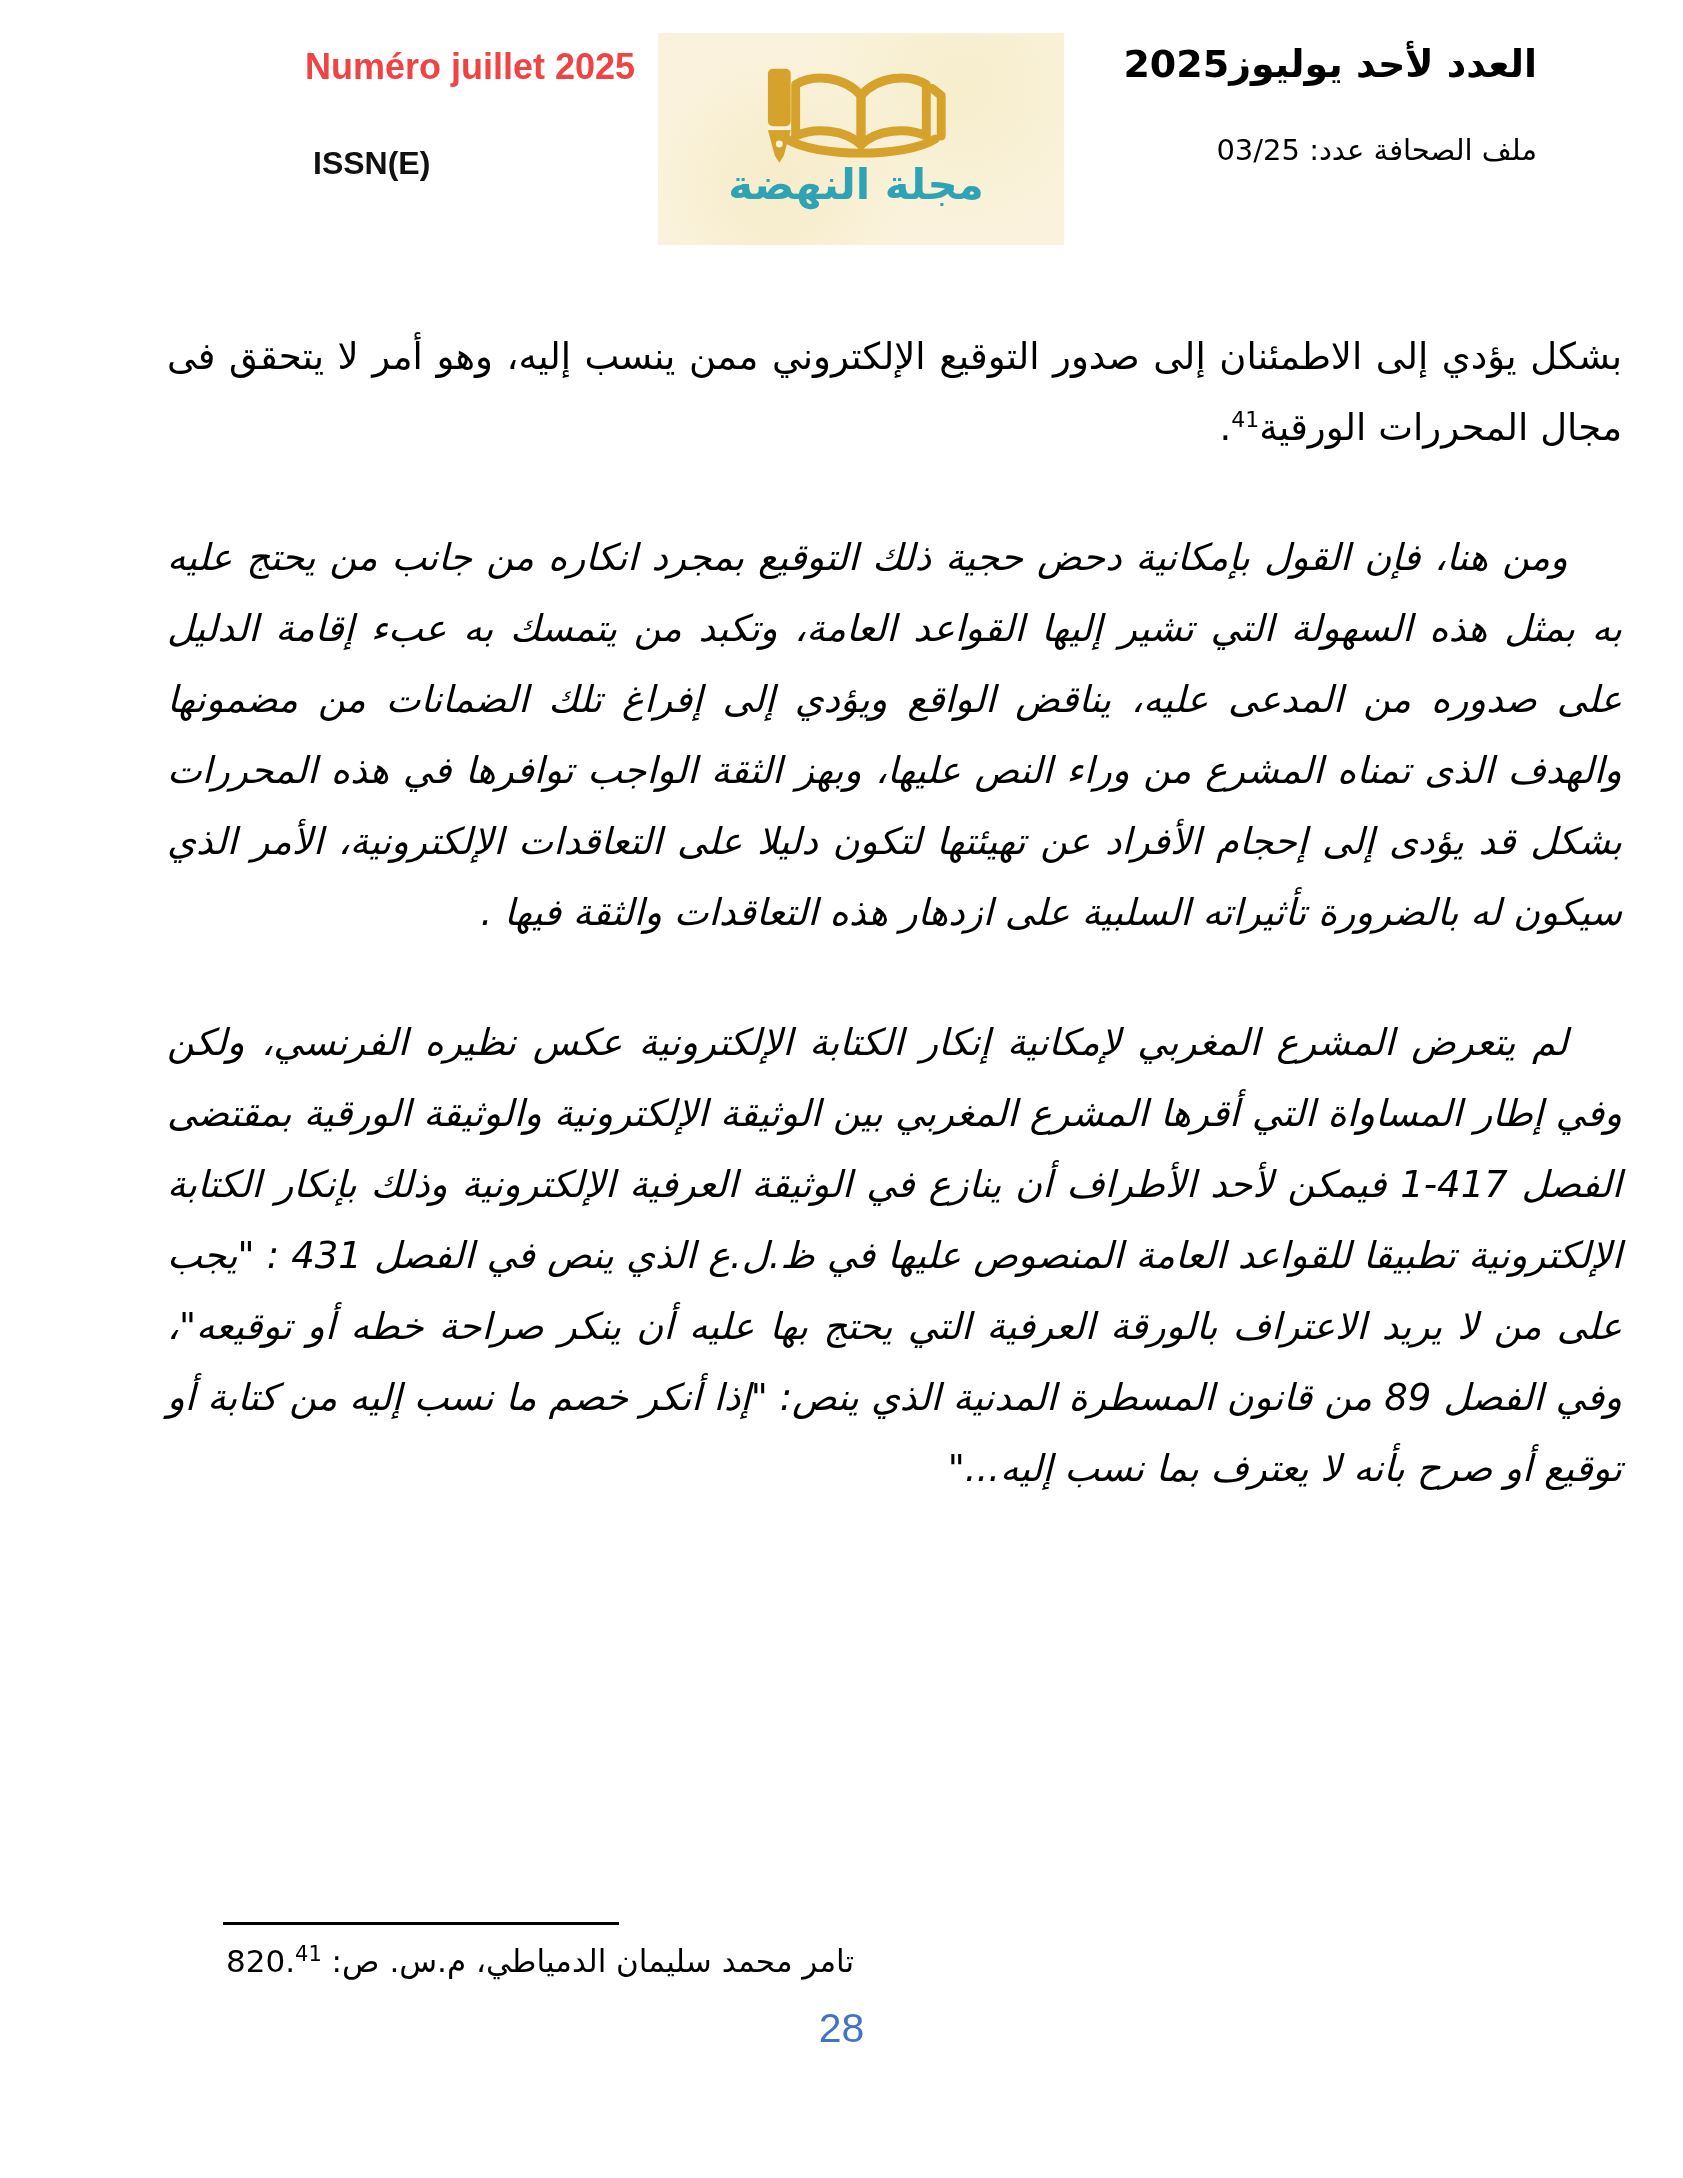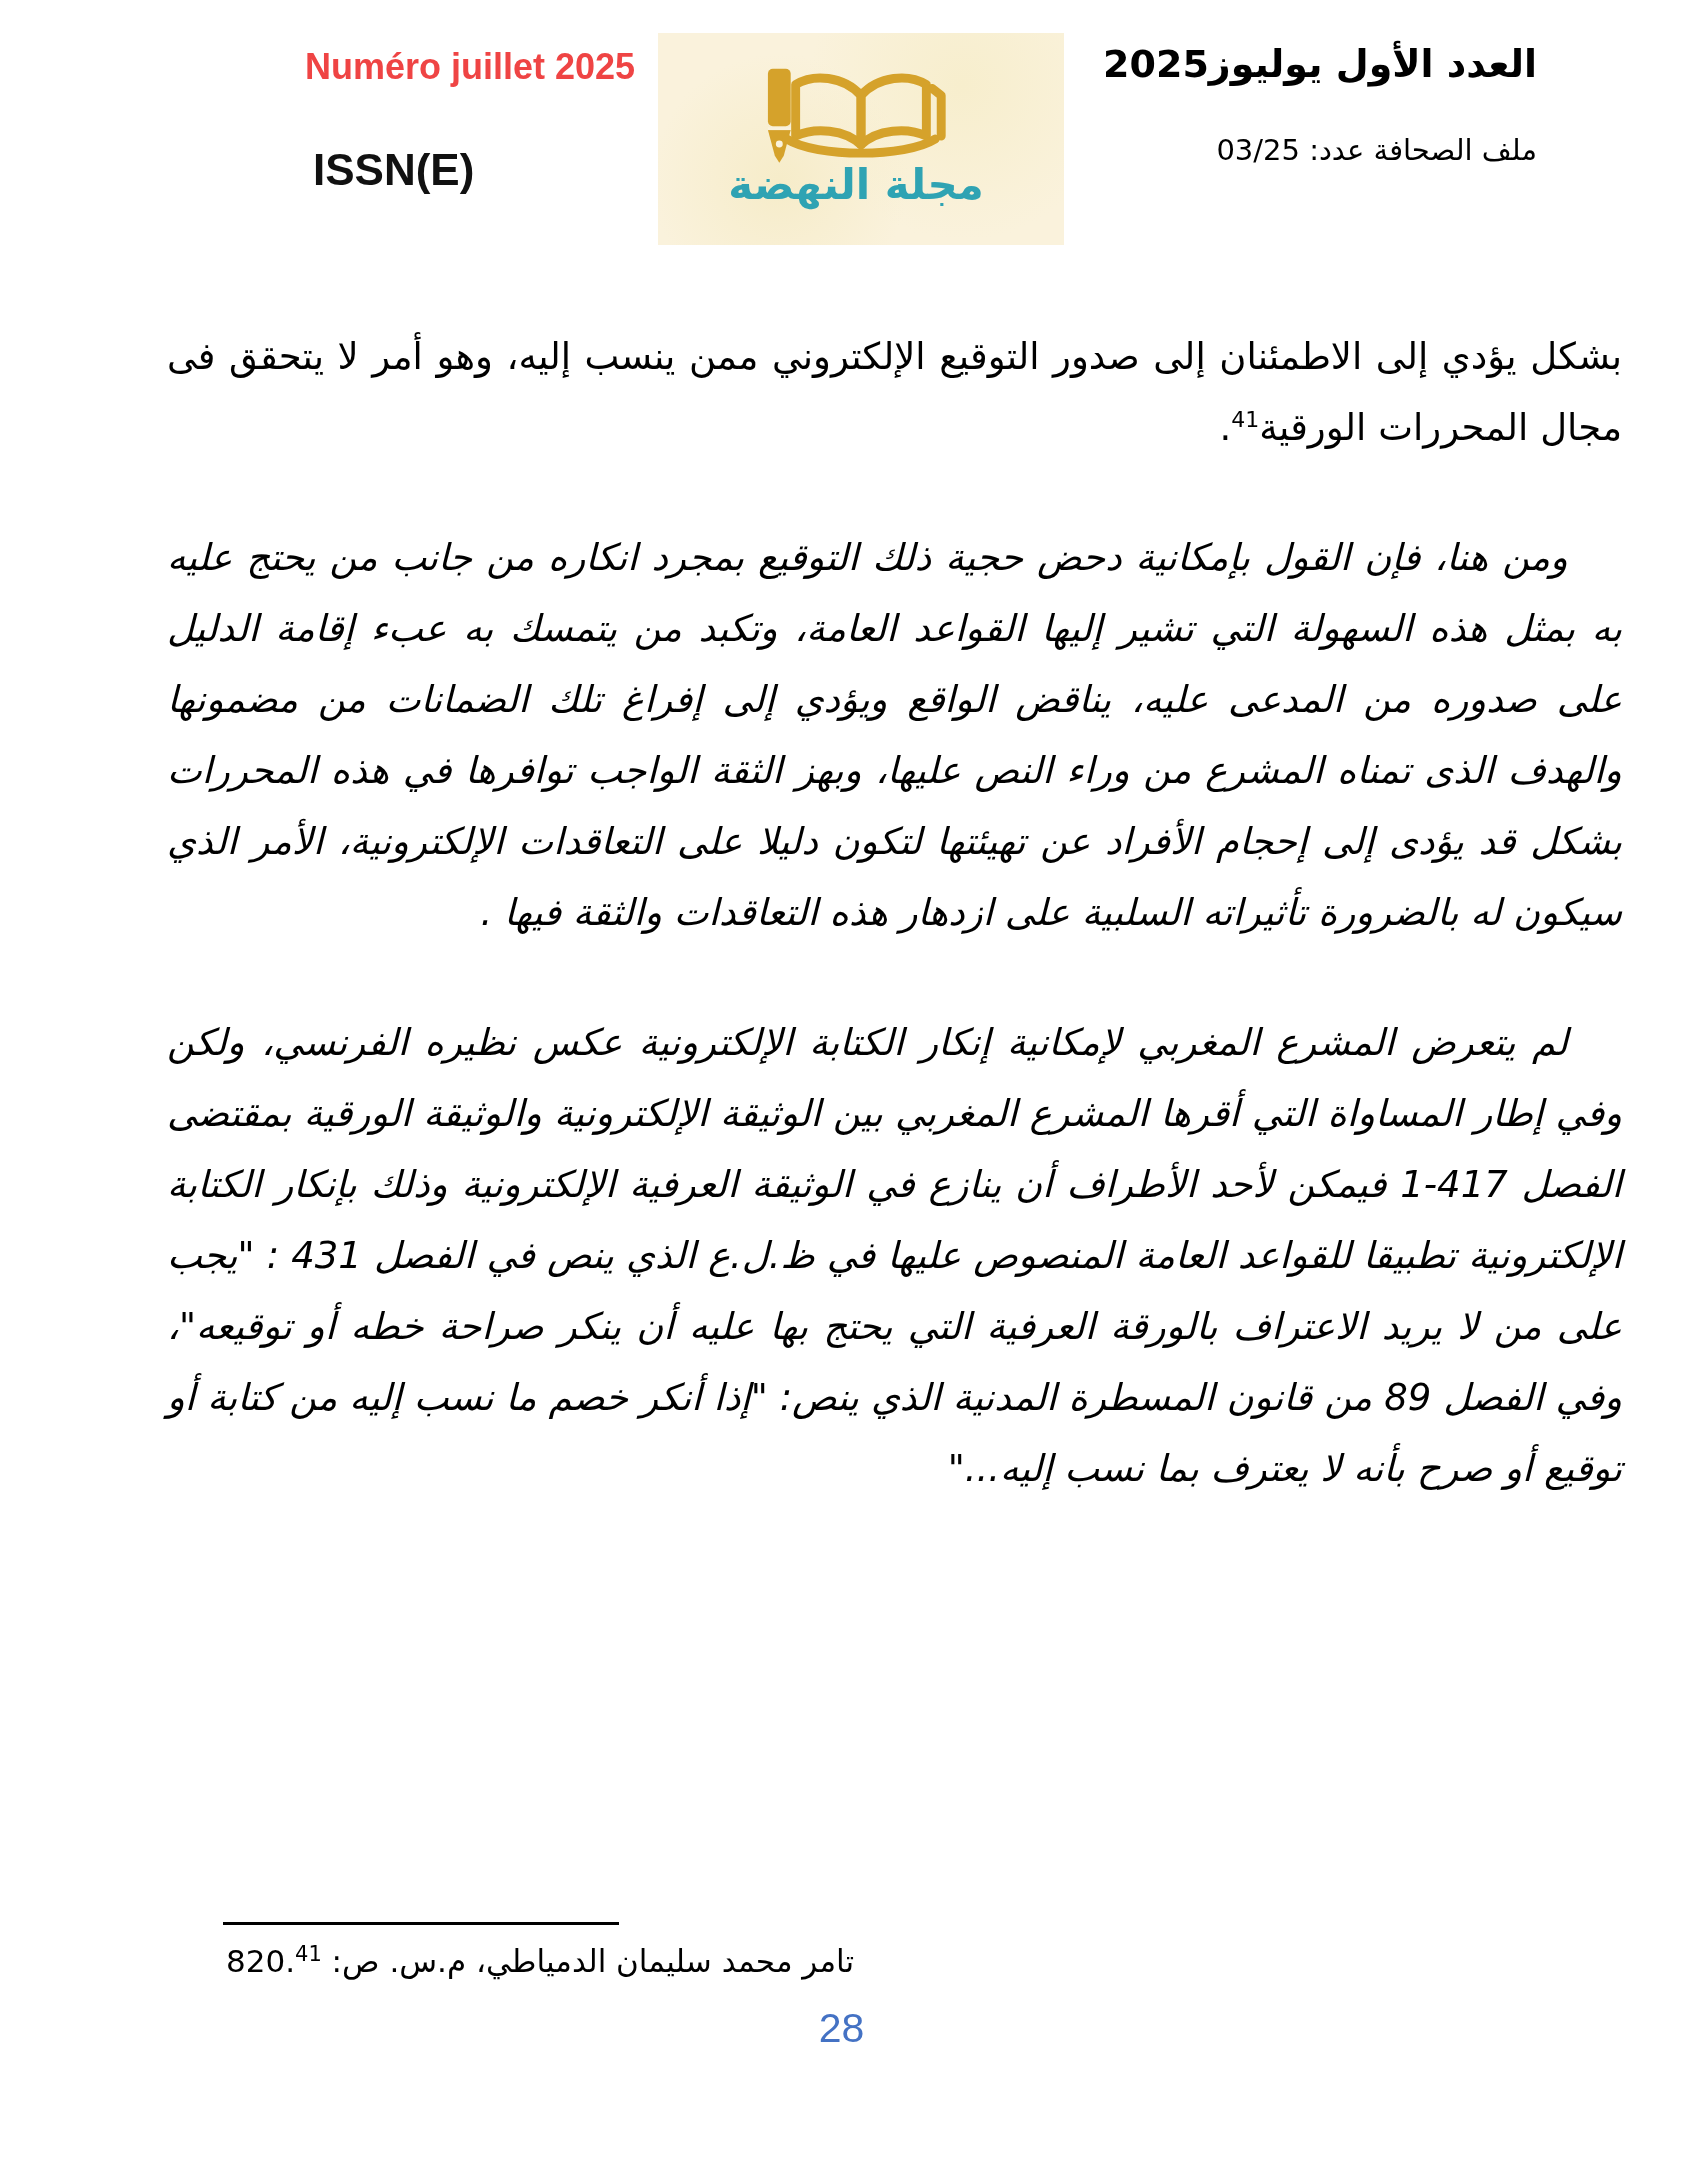--- a/index.html
+++ b/index.html
@@ -14,21 +14,21 @@
   }
   
   .hdr-left-1{
     position:absolute;left:305px;top:46px;
     font-family:"Liberation Sans", sans-serif;
     font-weight:bold;font-size:36px;color:#ef4444;
   }
   .hdr-left-2{
     position:absolute;left:313px;top:145px;
     font-family:"Liberation Sans", sans-serif;
-    font-weight:bold;font-size:44px;color:#111;
+    font-weight:bold;font-size:32px;color:#111;
   }
   .hdr-right-1{
     position:absolute;right:146px;top:42px;
     font-weight:bold;font-size:38px;direction:rtl;color:#000;
   }
   .hdr-right-2{
     position:absolute;right:146px;top:133px;
     font-weight:normal;font-size:29px;direction:rtl;color:#000;
   }
   .logo{
@@ -100,21 +100,21 @@
       <g fill="none" stroke="#d5a22b" stroke-width="9" stroke-linejoin="round" stroke-linecap="round">
         <path d="M205,63 C187,43 157,41 139,52 L139,104 C158,95 189,97 205,113 Z"></path>
         <path d="M205,63 C223,43 253,41 271,52 L271,104 C252,95 221,97 205,113 Z"></path>
         <path d="M130,107 C160,126 250,126 280,107"></path>
         <path d="M277,56 L286,63 L286,104"></path>
       </g>
     </svg>
     <div class="logo-title">مجلة النهضة</div>
   </div>
 
-  <div class="hdr-right-1" dir="rtl">العدد الأول يوليوز2025</div>
+  <div class="hdr-right-1" dir="rtl">العدد لأحد يوليوز2025</div>
   <div class="hdr-right-2" dir="rtl">ملف الصحافة عدد: 03/25</div>
 
   <div class="content" dir="rtl">
     <p><span>بشكل يؤدي إلى الاطمئنان إلى صدور التوقيع الإلكتروني ممن ينسب إليه، وهو أمر لا يتحقق فى مجال المحررات الورقية</span><sup class="fnref">41</sup><span>.</span></p>
 
     <p class="indent">ومن هنا، فإن القول بإمكانية دحض حجية ذلك التوقيع بمجرد انكاره من جانب من يحتج عليه به بمثل هذه السهولة التي تشير إليها القواعد العامة، وتكبد من يتمسك به عبء إقامة الدليل على صدوره من المدعى عليه، يناقض الواقع ويؤدي إلى إفراغ تلك الضمانات من مضمونها والهدف الذى تمناه المشرع من وراء النص عليها، وبهز الثقة الواجب توافرها في هذه المحررات بشكل قد يؤدى إلى إحجام الأفراد عن تهيئتها لتكون دليلا على التعاقدات الإلكترونية، الأمر الذي سيكون له بالضرورة تأثيراته السلبية على ازدهار هذه التعاقدات والثقة فيها .</p>
 
 
     <p class="indent">لم يتعرض المشرع المغربي لإمكانية إنكار الكتابة الإلكترونية عكس نظيره الفرنسي، ولكن وفي إطار المساواة التي أقرها المشرع المغربي بين الوثيقة الإلكترونية والوثيقة الورقية بمقتضى الفصل 417-1 فيمكن لأحد الأطراف أن ينازع في الوثيقة العرفية الإلكترونية وذلك بإنكار الكتابة الإلكترونية تطبيقا للقواعد العامة المنصوص عليها في ظ.ل.ع الذي ينص في الفصل 431 : "يجب على من لا يريد الاعتراف بالورقة العرفية التي يحتج بها عليه أن ينكر صراحة خطه أو توقيعه"، وفي الفصل 89 من قانون المسطرة المدنية الذي ينص: "إذا أنكر خصم ما نسب إليه من كتابة أو توقيع أو صرح بأنه لا يعترف بما نسب إليه..."</p>
   </div>

